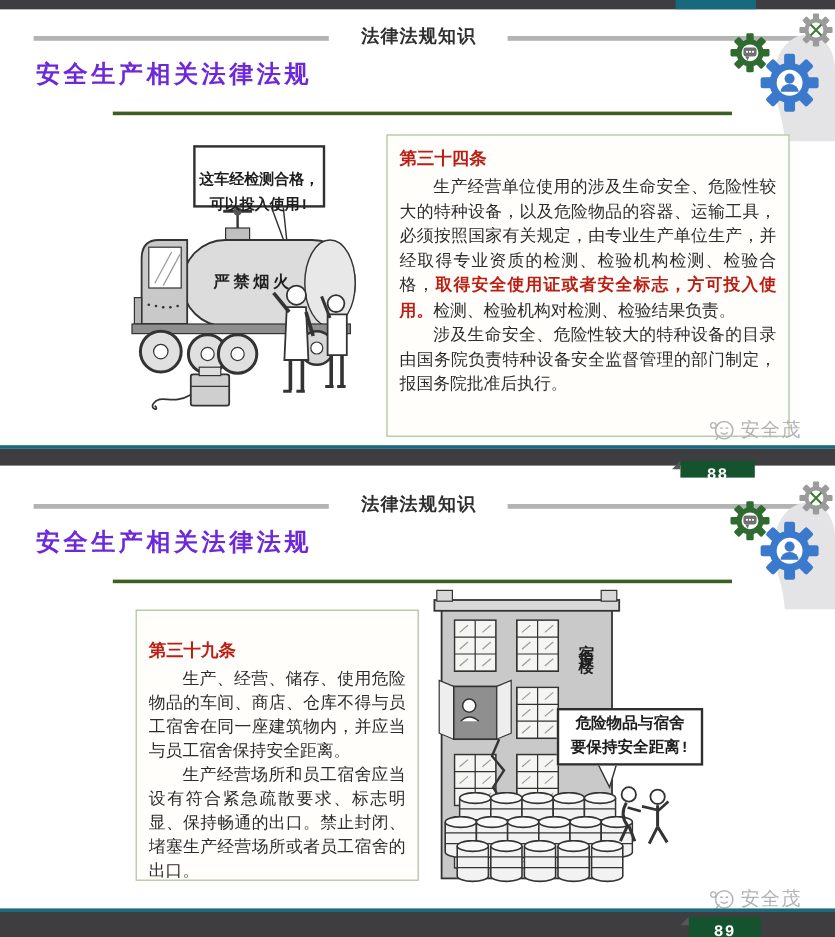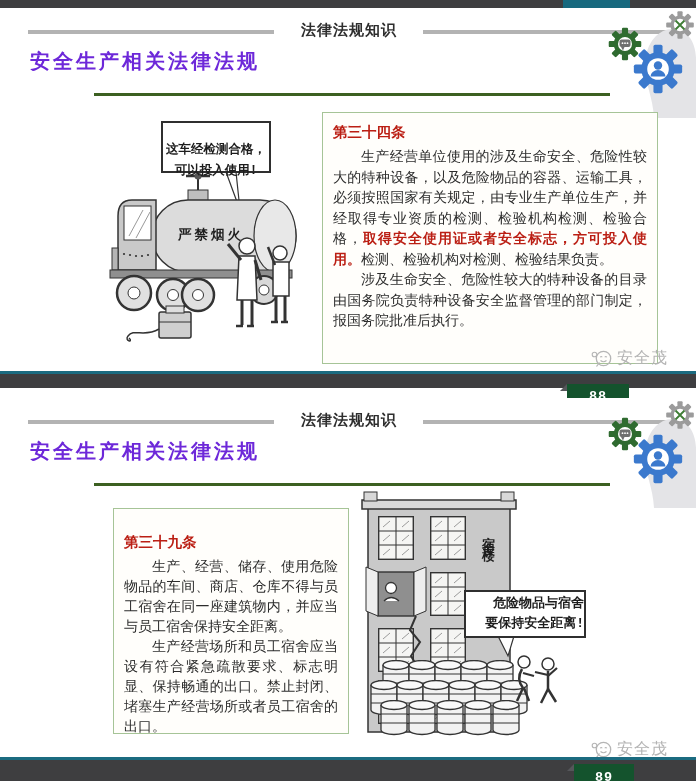--- a/index.html
+++ b/index.html
@@ -23,21 +23,21 @@
   .greenline{position:absolute;left:94px;top:85px;width:516px;height:3px;background:#3c6021;}
   .gears{position:absolute;left:598px;top:0;width:98px;height:110px;}
   
   .cartoon{position:absolute;}
   .s1 .cartoon{left:28px;top:104px;width:285px;height:240px;}
   .s2 .cartoon{left:352px;top:86px;width:300px;height:268px;}
   .cartoon>svg{position:absolute;left:0;top:0;}
   .bubble{position:absolute;background:#fff;border:2px solid #2f2f2f;text-align:center;
        font-weight:bold;color:#1d1d1d;box-sizing:border-box;}
   .s1 .bubble{left:133px;top:9px;width:110px;height:52px;font-size:12.5px;line-height:21px;padding-top:17px;}
-  .s2 .bubble{left:112px;top:106px;width:122px;height:48px;font-size:13px;line-height:20px;padding-top:2px;text-align:right;}
+  .s2 .bubble{left:112px;top:106px;width:122px;height:48px;font-size:13px;line-height:20px;padding-top:2px;}
   .tank-label{position:absolute;left:150px;top:114px;font-size:13.5px;font-weight:bold;
        color:#1f1f1f;letter-spacing:3px;white-space:nowrap;}
   .bldg-label{position:absolute;left:126px;top:42px;writing-mode:vertical-rl;
        font-size:13px;font-weight:bold;letter-spacing:6px;color:#1f1f1f;}
   
   .textbox{position:absolute;border:1px solid #a6c497;background:#fffefb;
        box-sizing:border-box;color:#2c2c2c;}
   .s1 .textbox{left:322px;top:104px;width:336px;height:252px;padding:8px 10px;}
   .s2 .textbox{left:113px;top:110px;width:236px;height:226px;padding:22px 10px;}
   .art-head{font-size:14.5px;font-weight:bold;color:#bb1f14;margin:2px 0 5px;}

